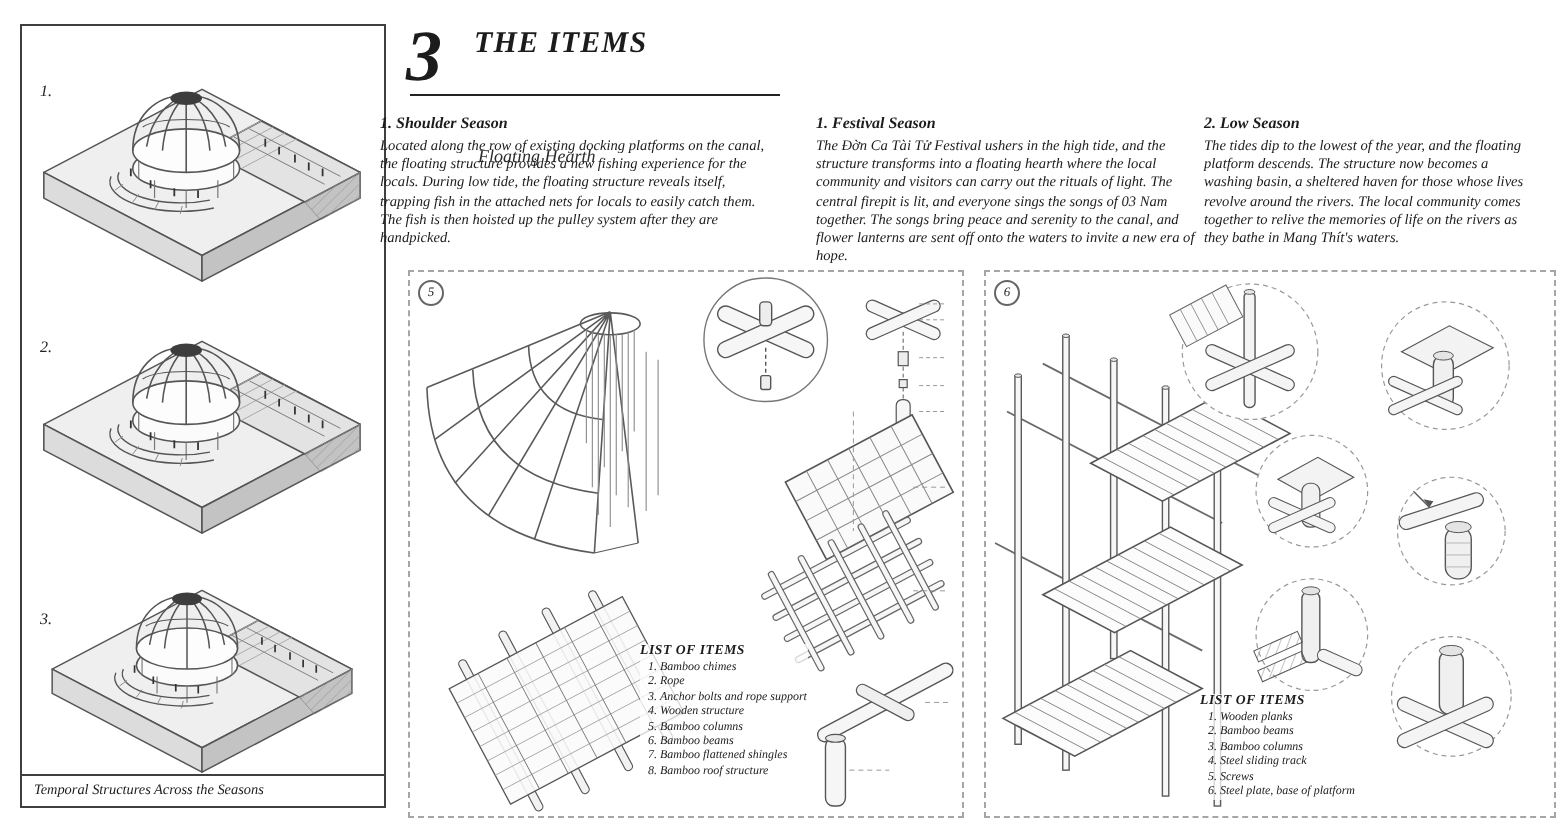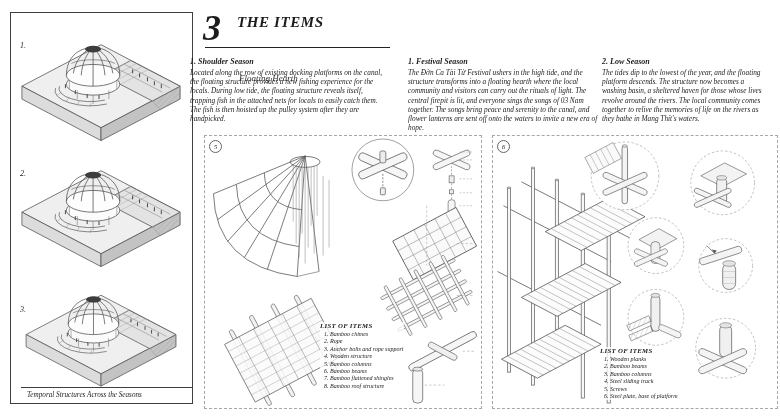--- a/index.html
+++ b/index.html
@@ -5,21 +5,21 @@
   html,body{margin:0;padding:0;}
   body{background:#9a9a9a;}
   .board{position:relative;width:780px;height:416px;background:#fff;overflow:hidden;
          font-family:"Liberation Serif",serif;color:#1c1c1c;}
   .abs{position:absolute;}
 
   
   .seasons-box{left:10px;top:12px;width:181px;height:390px;border:1px solid #3f3f3f;background:#fff;}
   .season-axon{position:absolute;left:3px;width:174px;}
   .season-label{position:absolute;left:9px;font-style:italic;font-size:8px;color:#222;}
-  .fig-caption{position:absolute;left:10px;right:0;bottom:0;height:15px;border-top:1px solid #3f3f3f;
+  .fig-caption{position:absolute;left:0;right:0;bottom:0;height:15px;border-top:1px solid #3f3f3f;
                font-style:italic;font-size:7.2px;line-height:14px;padding-left:6px;}
 
   
   .sheet-number{left:203px;top:10px;font-size:36px;font-weight:bold;font-style:italic;line-height:1;}
   .sheet-title{left:237px;top:14px;font-size:15px;font-weight:bold;font-style:italic;letter-spacing:.6px;}
   .sheet-subtitle{left:239px;top:33px;font-size:9px;font-style:italic;color:#2b2b2b;margin-top:40px;}
   .title-rule{left:205px;top:47px;width:185px;height:0;border-top:1.2px solid #222;}
 
   
   .section{top:57px;font-style:italic;}

